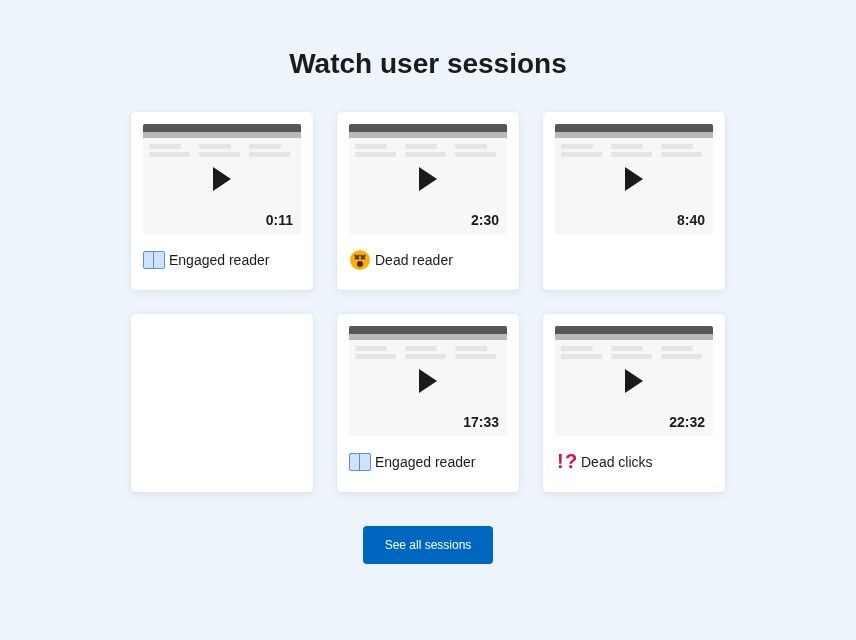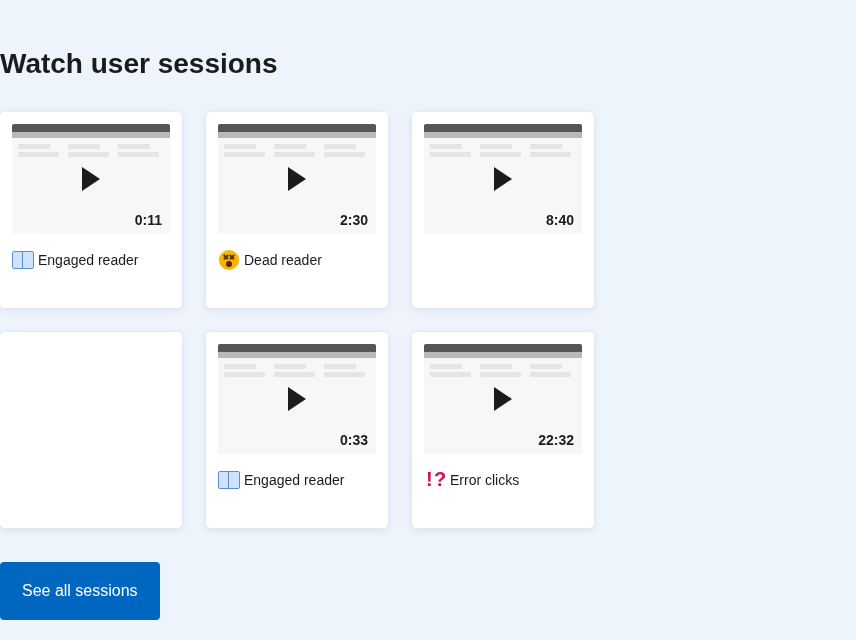--- a/index.html
+++ b/index.html
@@ -9,40 +9,40 @@
     background: #eef4fb;
     font-family: "Segoe UI", -apple-system, BlinkMacSystemFont, sans-serif;
     color: #1b1b1b;
     overflow: hidden;
   }
   .container {
     width: 100%;
     padding-top: 48px;
     display: flex;
     flex-direction: column;
-    align-items: flex-start;
+    align-items: center;
   }
   h1.title {
     font-size: 28px;
     font-weight: 600;
     color: #1b1b1b;
     margin-bottom: 32px;
   }
   .grid {
     display: grid;
     grid-template-columns: repeat(3, 182px);
     gap: 24px;
     margin-bottom: 34px;
   }
   .card {
     width: 182px;
     background: #fff;
     border-radius: 4px;
     box-shadow: 0 2px 8px rgba(0,0,0,0.08), 0 0 1px rgba(0,0,0,0.15);
-    padding: 12px 12px 36px 12px;
+    padding: 12px 12px 18px 12px;
     cursor: pointer;
     display: flex;
     flex-direction: column;
   }
   .thumb {
     position: relative;
     width: 100%;
     height: 110px;
     background: #f7f7f7;
     border-radius: 2px;
@@ -90,25 +90,25 @@
     justify-content: center;
   }
   .taglabel {
     font-size: 14px;
     color: #1b1b1b;
     line-height: 1.3;
   }
   .btn {
     background: #0067c0;
     color: #fff;
-    font-size: 16px;
+    font-size: 12px;
     font-weight: 500;
     border: none;
     border-radius: 4px;
-    padding: 20px 22px;
+    padding: 12px 22px;
     cursor: pointer;
   }
   
   .i-book {
     width: 22px; height: 18px; position: relative;
   }
   .i-book::before, .i-book::after {
     content: ""; position: absolute; top: 0; width: 10px; height: 16px;
     background: #cfe2ff; border: 1px solid #5a8fd6; border-radius: 1px;
   }
@@ -273,21 +273,21 @@
             <div class="tcol">
               <div class="trow short"></div>
               <div class="trow med"></div>
             </div>
             <div class="tcol">
               <div class="trow short"></div>
               <div class="trow med"></div>
             </div>
           </div>
         <div class="play"></div>
-        <div class="dur">0:33</div>
+        <div class="dur">17:33</div>
       </div>
       <div class="tagrow">
         <div class="tagicon">
             <div class="i-book"></div>
           </div>
         <div class="taglabel">Engaged reader</div>
       </div>
     </div>
 
     <div class="card">
@@ -308,20 +308,20 @@
               <div class="trow med"></div>
             </div>
           </div>
         <div class="play"></div>
         <div class="dur">22:32</div>
       </div>
       <div class="tagrow">
         <div class="tagicon">
             <div class="i-err"></div>
           </div>
-        <div class="taglabel">Error clicks</div>
+        <div class="taglabel">Dead clicks</div>
       </div>
     </div>
 
   </div>
 
   <button class="btn">See all sessions</button>
 </div>
 
 </body></html>

